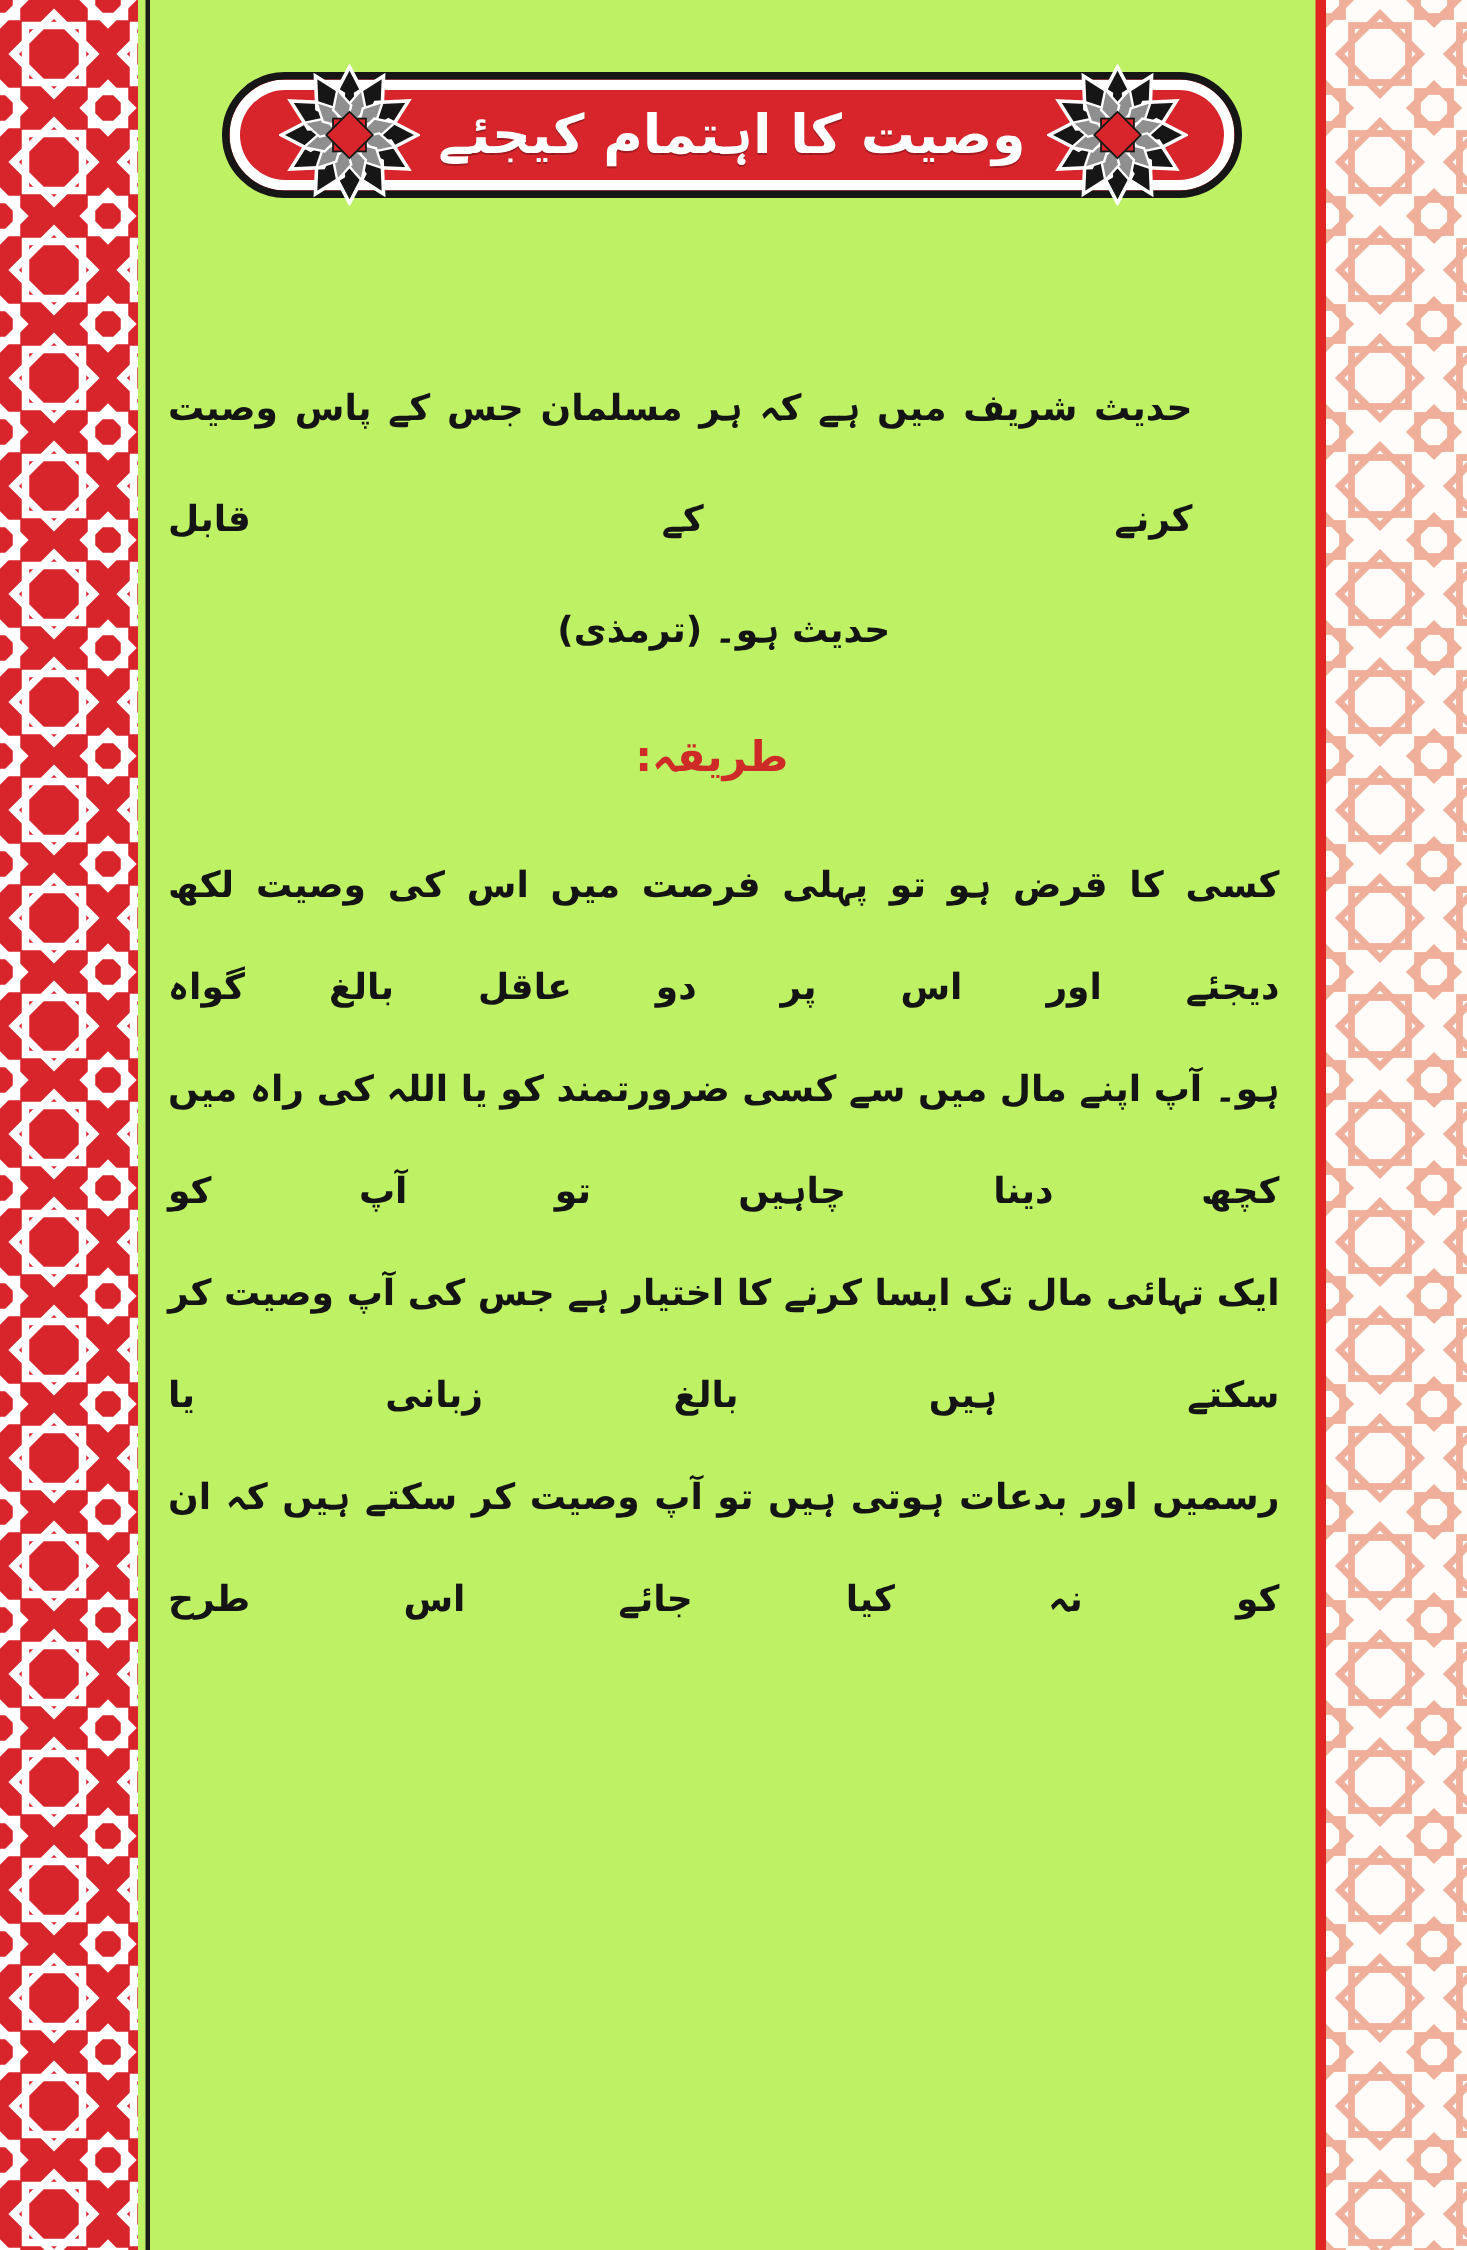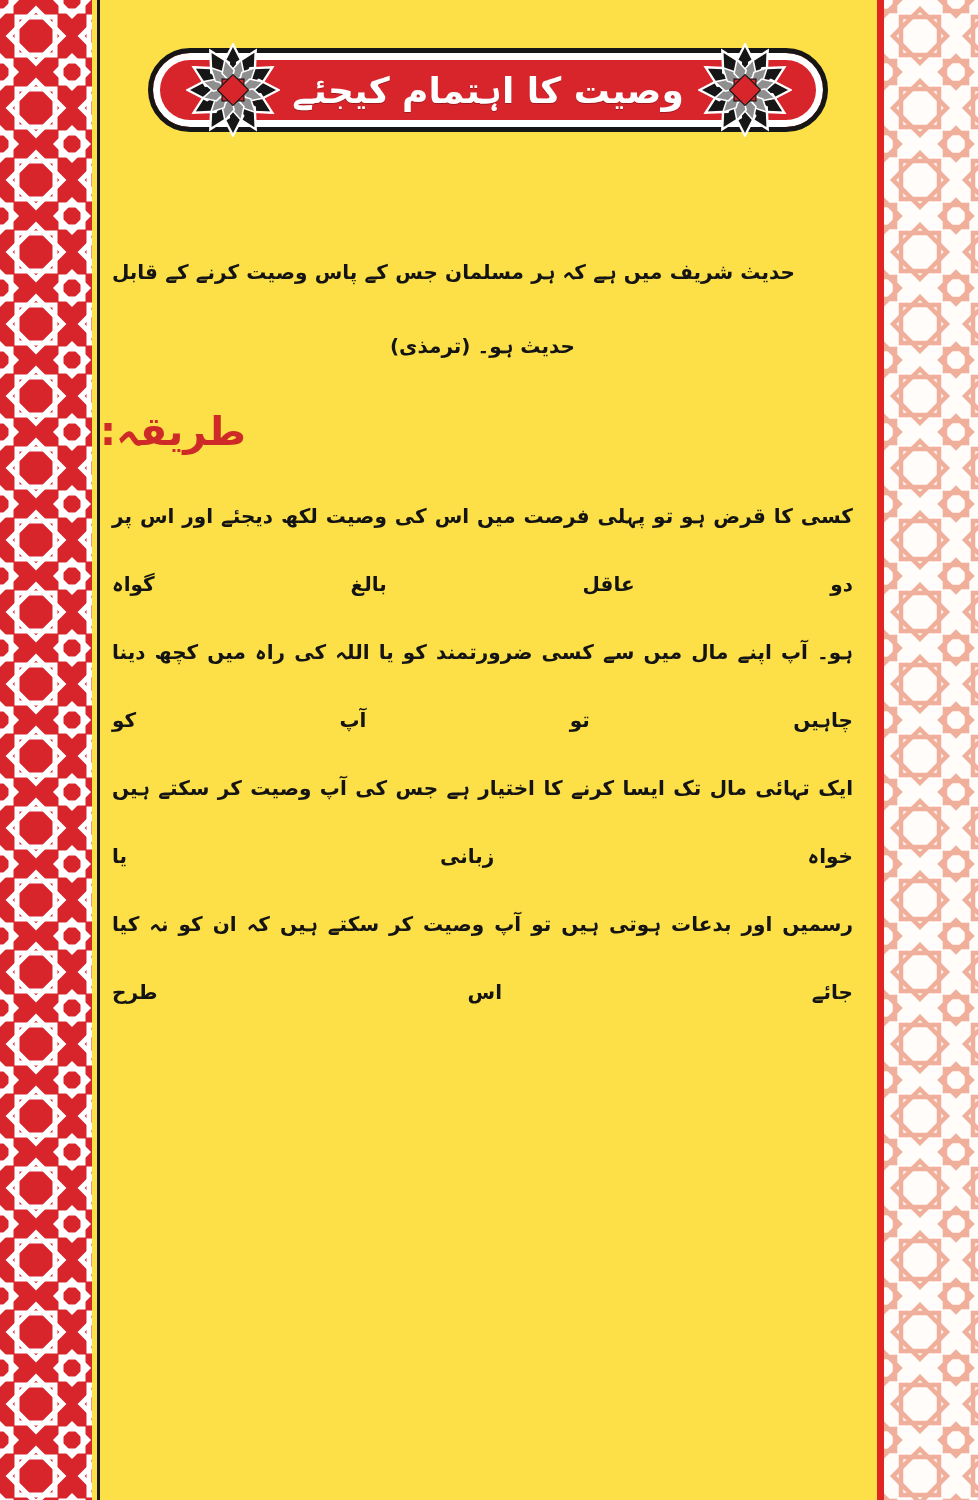--- a/index.html
+++ b/index.html
@@ -1,16 +1,16 @@
 <!DOCTYPE html>
 <html><head>
 <meta charset="utf-8">
 <style>
   html,body{margin:0;padding:0;background:#ffffff;}
-  .page{position:relative;width:978px;height:1500px;background:#fde047;overflow:hidden;
+  .page{position:relative;width:978px;height:1500px;background:#bef264;overflow:hidden;
         font-family:"DejaVu Sans",sans-serif;}
 
   
   .border-left{position:absolute;left:0;top:0;}
   .border-right{position:absolute;right:0;top:0;}
   .rule-black{position:absolute;left:97px;top:0;width:3px;height:1500px;background:#1a1a1a;}
   .rule-red{position:absolute;left:877px;top:0;width:7px;height:1500px;background:#e02522;}
 
   
   .content{position:absolute;left:100px;top:0;width:777px;height:1500px;direction:rtl;}
@@ -21,30 +21,30 @@
         background:#d8242b;border:5px solid #161616;box-shadow:inset 0 0 0 7px #ffffff;
         box-sizing:border-box;display:flex;align-items:center;justify-content:center;}
   .banner-title{color:#ffffff;font-size:36px;font-weight:bold;white-space:nowrap;
         direction:rtl;text-shadow:0 1px 0 rgba(0,0,0,.25);padding:0 100px;}
   .medallion{position:absolute;top:43px;width:94px;height:94px;}
   .med-left{left:86px;}
   .med-right{left:598px;}
 
   
   .para{padding:0 24px 0 12px;}
-  .line{direction:rtl;color:#141414;font-size:20px;font-weight:bold;
+  .line{direction:rtl;color:#141414;font-size:24px;font-weight:bold;
         text-align:justify;text-align-last:justify;}
   .p1{margin-top:20px;}
   .p1 .line{line-height:74px;}
   .p2 .line{line-height:68px;}
   .indent-lg{padding-right:58px;}
   .center-line{text-align:center;text-align-last:center;}
 
-  .heading{direction:rtl;margin:13px 28px 0 0;font-size:40px;line-height:70px;
-        font-weight:bold;color:#ce2a28;text-align:left;}
+  .heading{direction:rtl;margin:13px 28px 0 0;font-size:28px;line-height:70px;
+        font-weight:bold;color:#ce2a28;text-align:center;}
   .p2{margin-top:16px;}
 </style>
 </head>
 <body>
 
 <div class="page">
 
   <svg width="0" height="0" style="position:absolute">
     <defs>
       <path id="op" d="M60 2 L73 27 L60 46 L47 27 Z" fill="#161616" stroke="#ffffff" stroke-width="3"></path>
@@ -142,19 +142,19 @@
     <div class="para p1">
       <div class="line indent-lg">حدیث شریف میں ہے کہ ہر مسلمان جس کے پاس وصیت کرنے کے قابل</div>
       <div class="line center-line">حدیث ہو۔ (ترمذی)</div>
     </div>
 
     <h2 class="heading">طریقہ:</h2>
 
     <div class="para p2">
       <div class="line">کسی کا قرض ہو تو پہلی فرصت میں اس کی وصیت لکھ دیجئے اور اس پر دو عاقل بالغ گواہ</div>
       <div class="line">ہو۔ آپ اپنے مال میں سے کسی ضرورتمند کو یا اللہ کی راہ میں کچھ دینا چاہیں تو آپ کو</div>
-      <div class="line">ایک تہائی مال تک ایسا کرنے کا اختیار ہے جس کی آپ وصیت کر سکتے ہیں خواہ زبانی یا</div>
+      <div class="line">ایک تہائی مال تک ایسا کرنے کا اختیار ہے جس کی آپ وصیت کر سکتے ہیں بالغ زبانی یا</div>
       <div class="line">رسمیں اور بدعات ہوتی ہیں تو آپ وصیت کر سکتے ہیں کہ ان کو نہ کیا جائے اس طرح</div>
 
     </div>
 
   </div>
 </div>
 
 </body></html>

